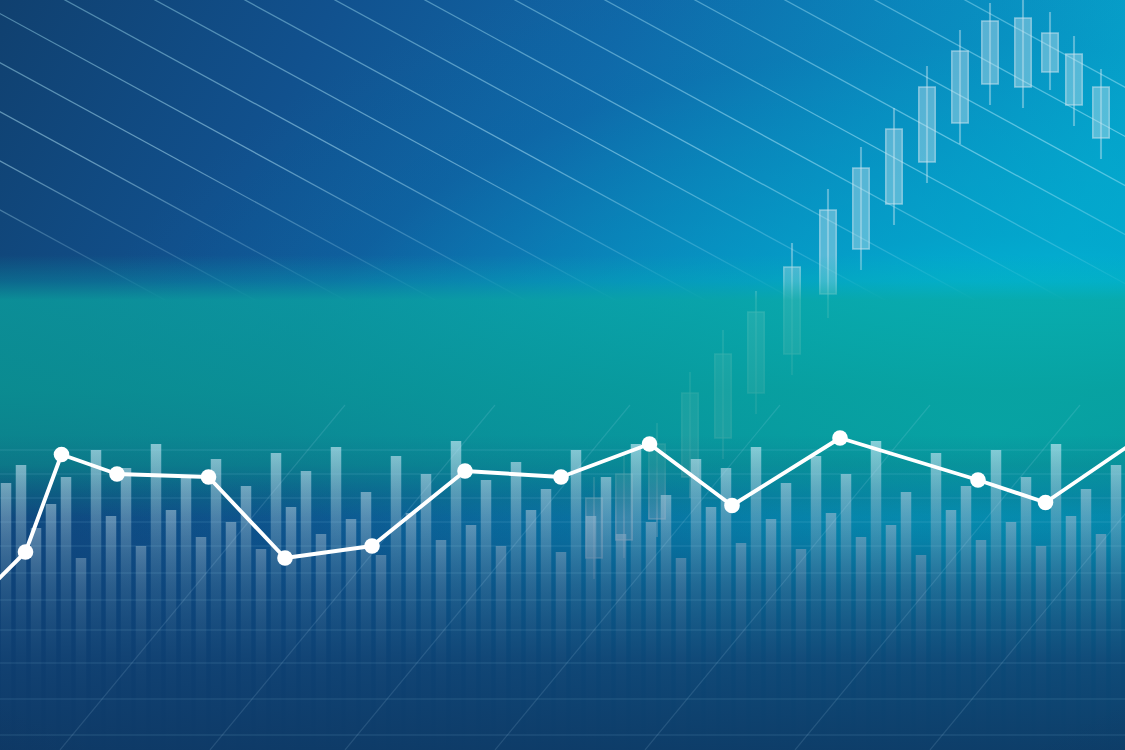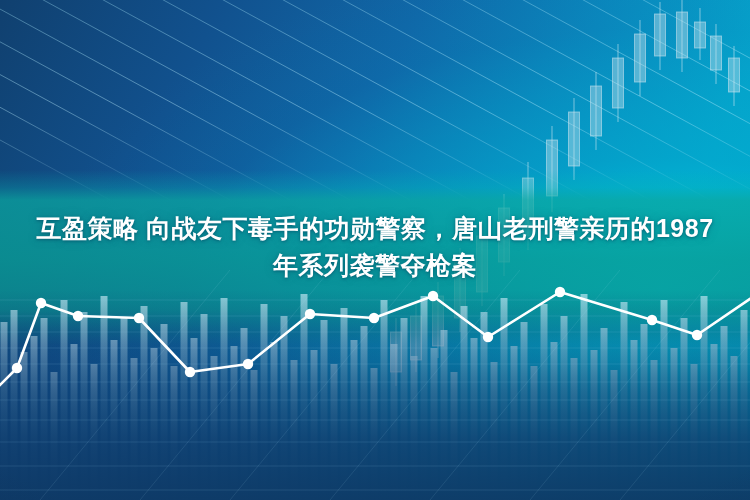--- a/index.html
+++ b/index.html
@@ -316,18 +316,14 @@
         <circle cx="433" cy="296" r="5.2" fill="#ffffff"></circle>
         <circle cx="488" cy="337" r="5.2" fill="#ffffff"></circle>
         <circle cx="560" cy="292" r="5.2" fill="#ffffff"></circle>
         <circle cx="652" cy="320" r="5.2" fill="#ffffff"></circle>
         <circle cx="697" cy="335" r="5.2" fill="#ffffff"></circle>
       </g>
   </svg>
 
   <div class="layer" id="bg-vignette"></div>
 
-  <div id="title-block">
-    <div class="line">互盈策略 向战友下毒手的功勋警察，唐山老刑警亲历的1987</div>
-    <div class="line">年系列袭警夺枪案</div>
-  </div>
 
 </div>
 
 </body></html>

